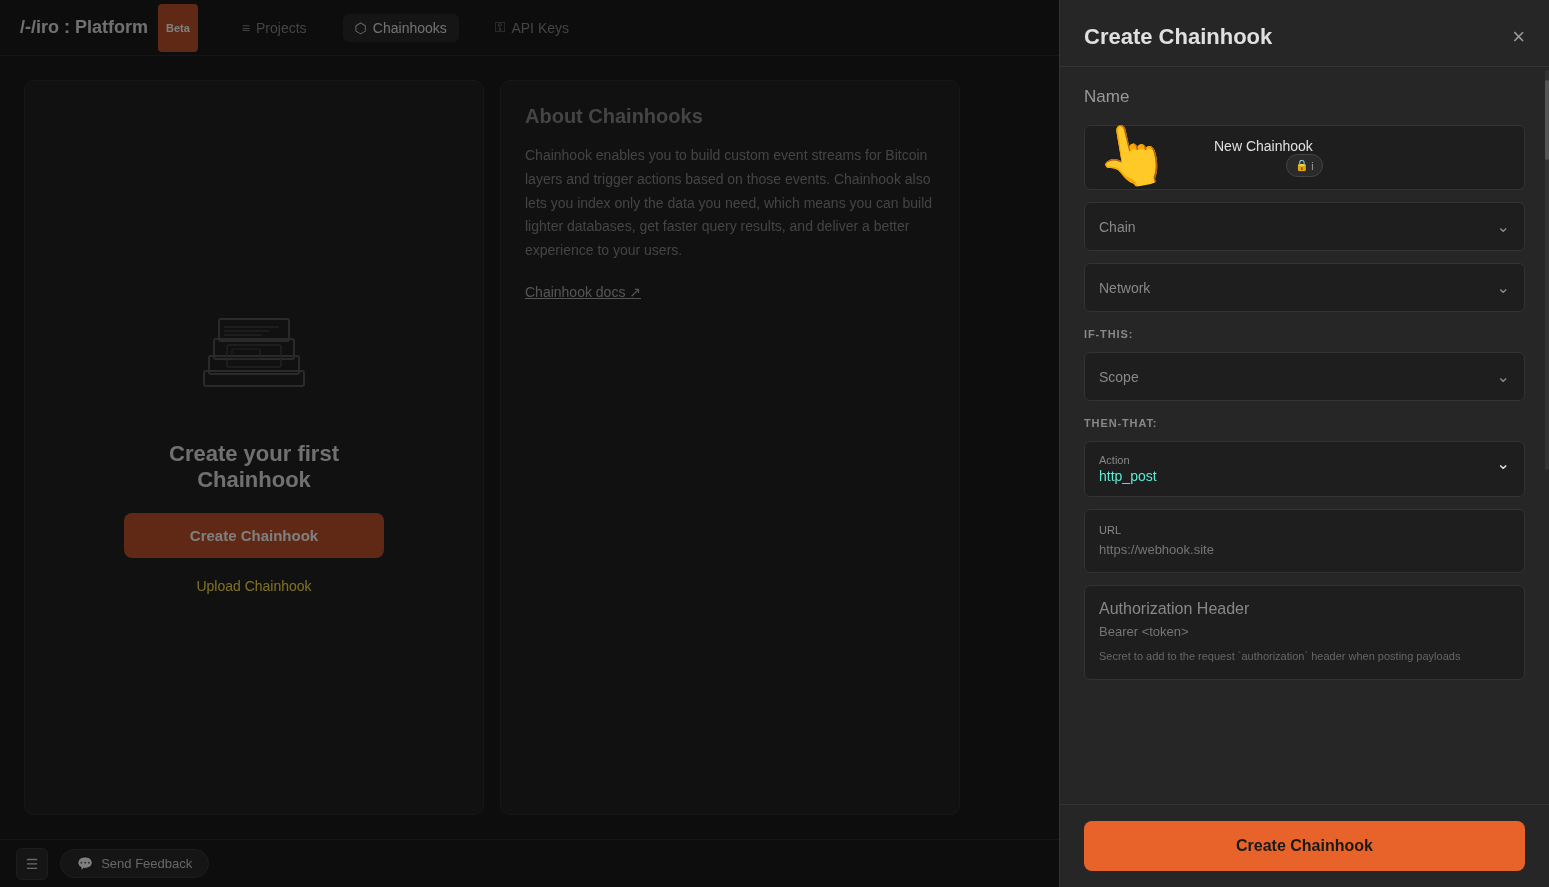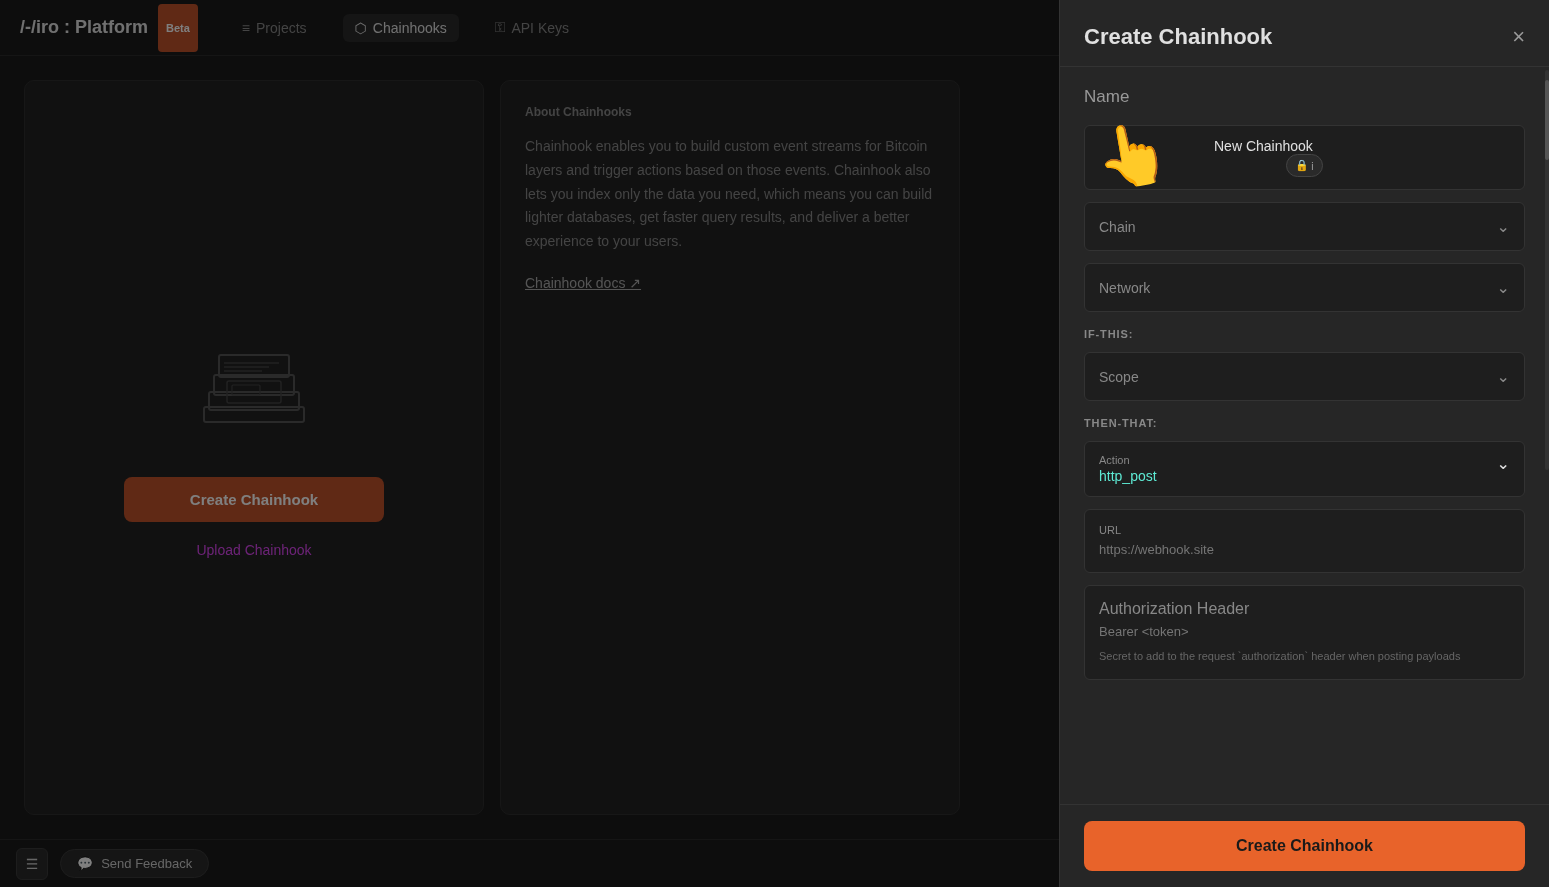--- a/index.html
+++ b/index.html
@@ -106,27 +106,27 @@
       color: #fff;
       border: none;
       border-radius: 8px;
       padding: 14px 32px;
       font-size: 15px;
       font-weight: 600;
       cursor: pointer;
       width: 260px;
     }
     .upload-link {
-      color: #d946ef;
+      color: #fde047;
       font-size: 14px;
       cursor: pointer;
     }
 
     .about-title {
-      font-size: 12px;
+      font-size: 20px;
       font-weight: 600;
       color: #888;
       margin-bottom: 16px;
     }
     .about-text {
       font-size: 14px;
       line-height: 1.7;
       color: #888;
       margin-bottom: 20px;
     }
@@ -450,20 +450,22 @@
       <rect x="30" y="38" width="80" height="20" rx="2" fill="none" stroke="#555" stroke-width="2"></rect>
       <rect x="35" y="18" width="70" height="22" rx="2" fill="none" stroke="#555" stroke-width="2"></rect>
 
       <line x1="40" y1="26" x2="95" y2="26" stroke="#444" stroke-width="1.5"></line>
       <line x1="40" y1="30" x2="85" y2="30" stroke="#444" stroke-width="1.5"></line>
       <line x1="40" y1="34" x2="78" y2="34" stroke="#444" stroke-width="1.5"></line>
 
       <rect x="43" y="44" width="54" height="22" rx="2" fill="none" stroke="#444" stroke-width="1.5"></rect>
       <rect x="48" y="48" width="28" height="10" rx="1" fill="none" stroke="#444" stroke-width="1.2"></rect>
     </svg>
+    <div class="card-title" style="white-space: pre-line;">Create your first
+Chainhook</div>
     <button class="create-btn">Create Chainhook</button>
     <span class="upload-link">Upload Chainhook</span>
   </div>
 
   <div class="card card-right">
     <div class="about-title">About Chainhooks</div>
     <div class="about-text">Chainhook enables you to build custom event streams for Bitcoin layers and trigger actions based on those events. Chainhook also lets you index only the data you need, which means you can build lighter databases, get faster query results, and deliver a better experience to your users.</div>
     <span class="docs-link">Chainhook docs ↗</span>
   </div>
 </div>

